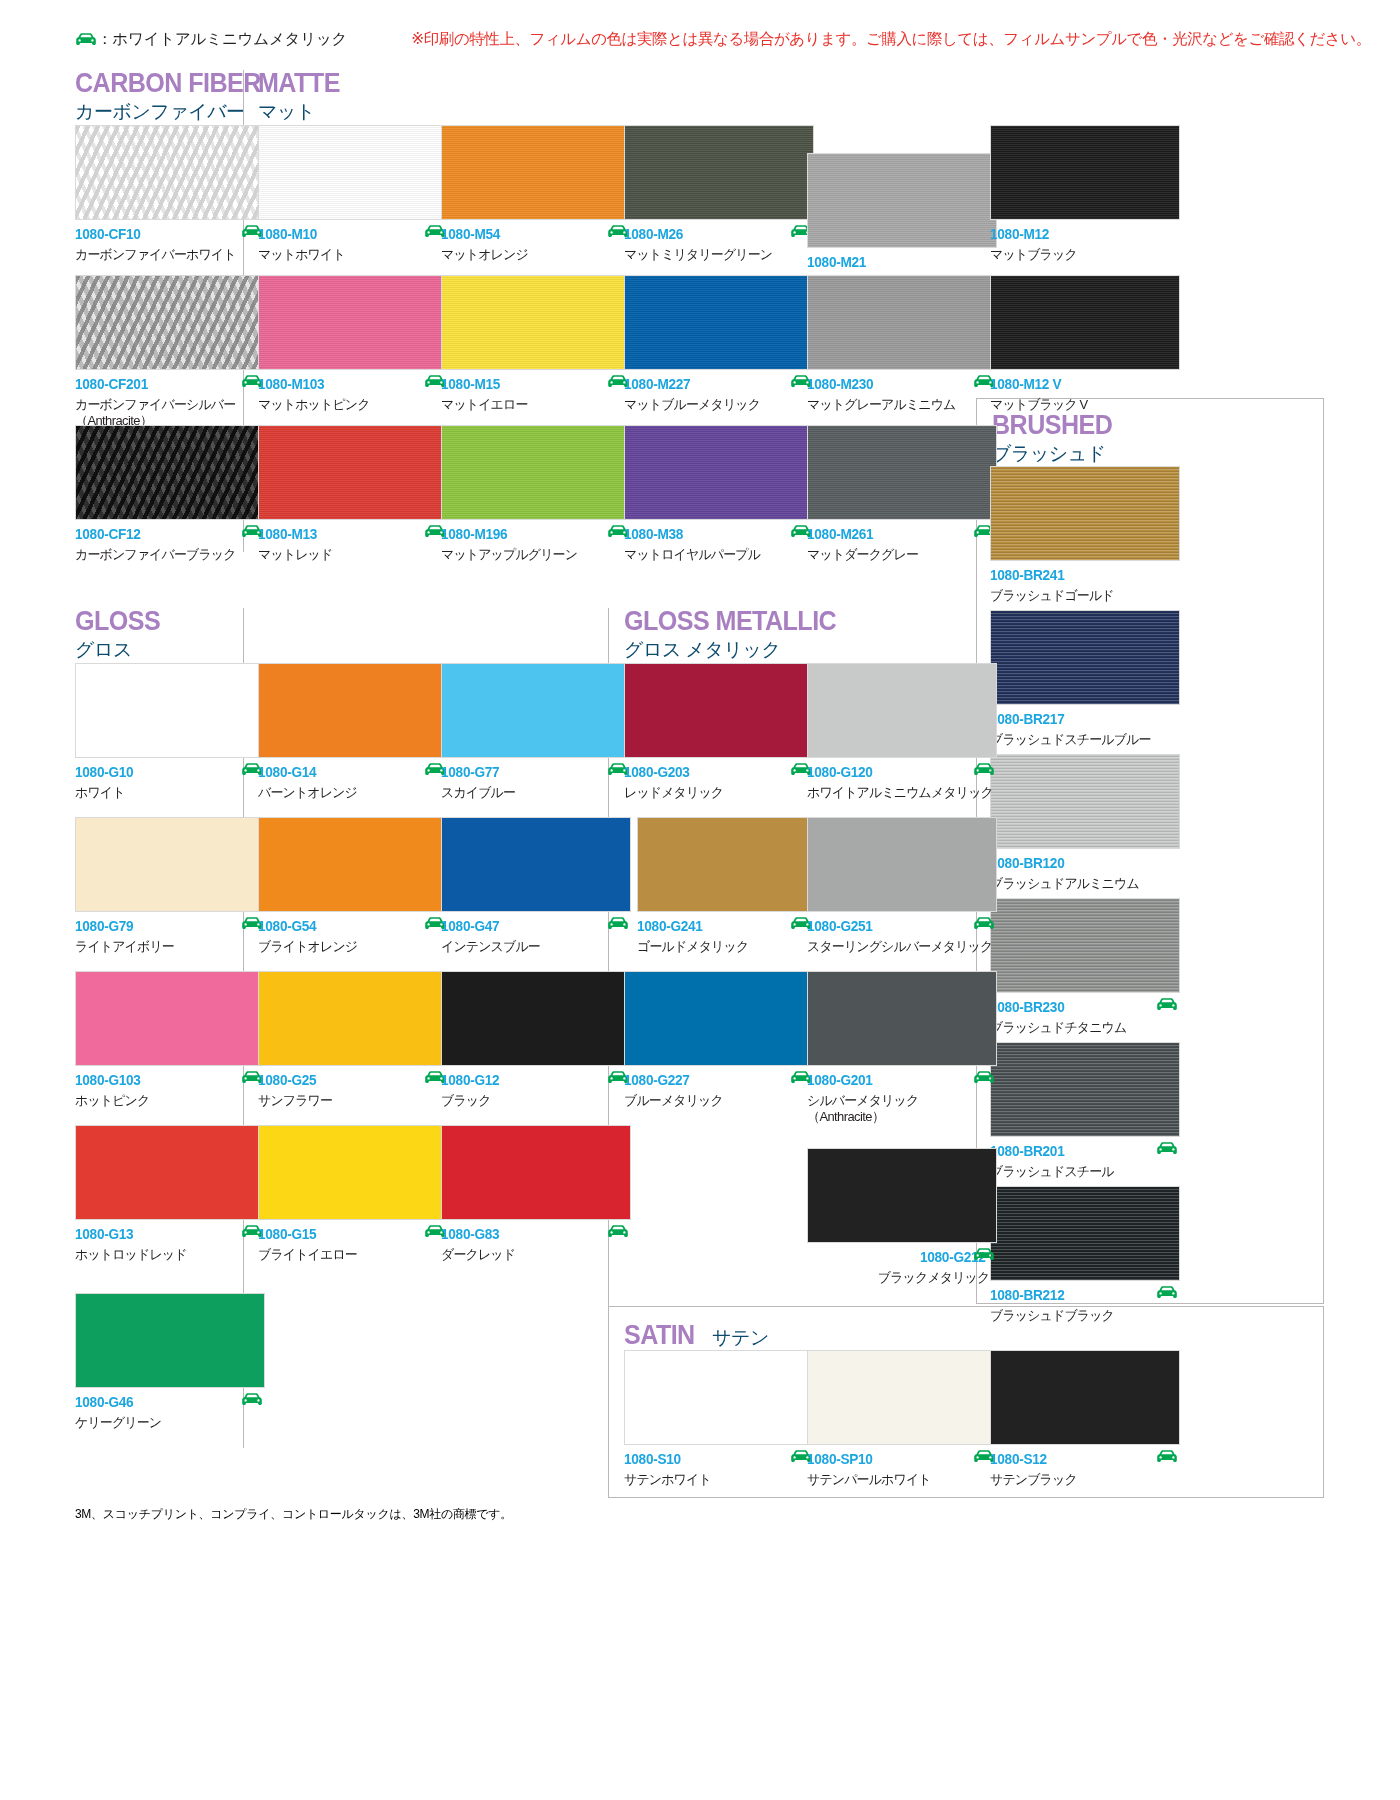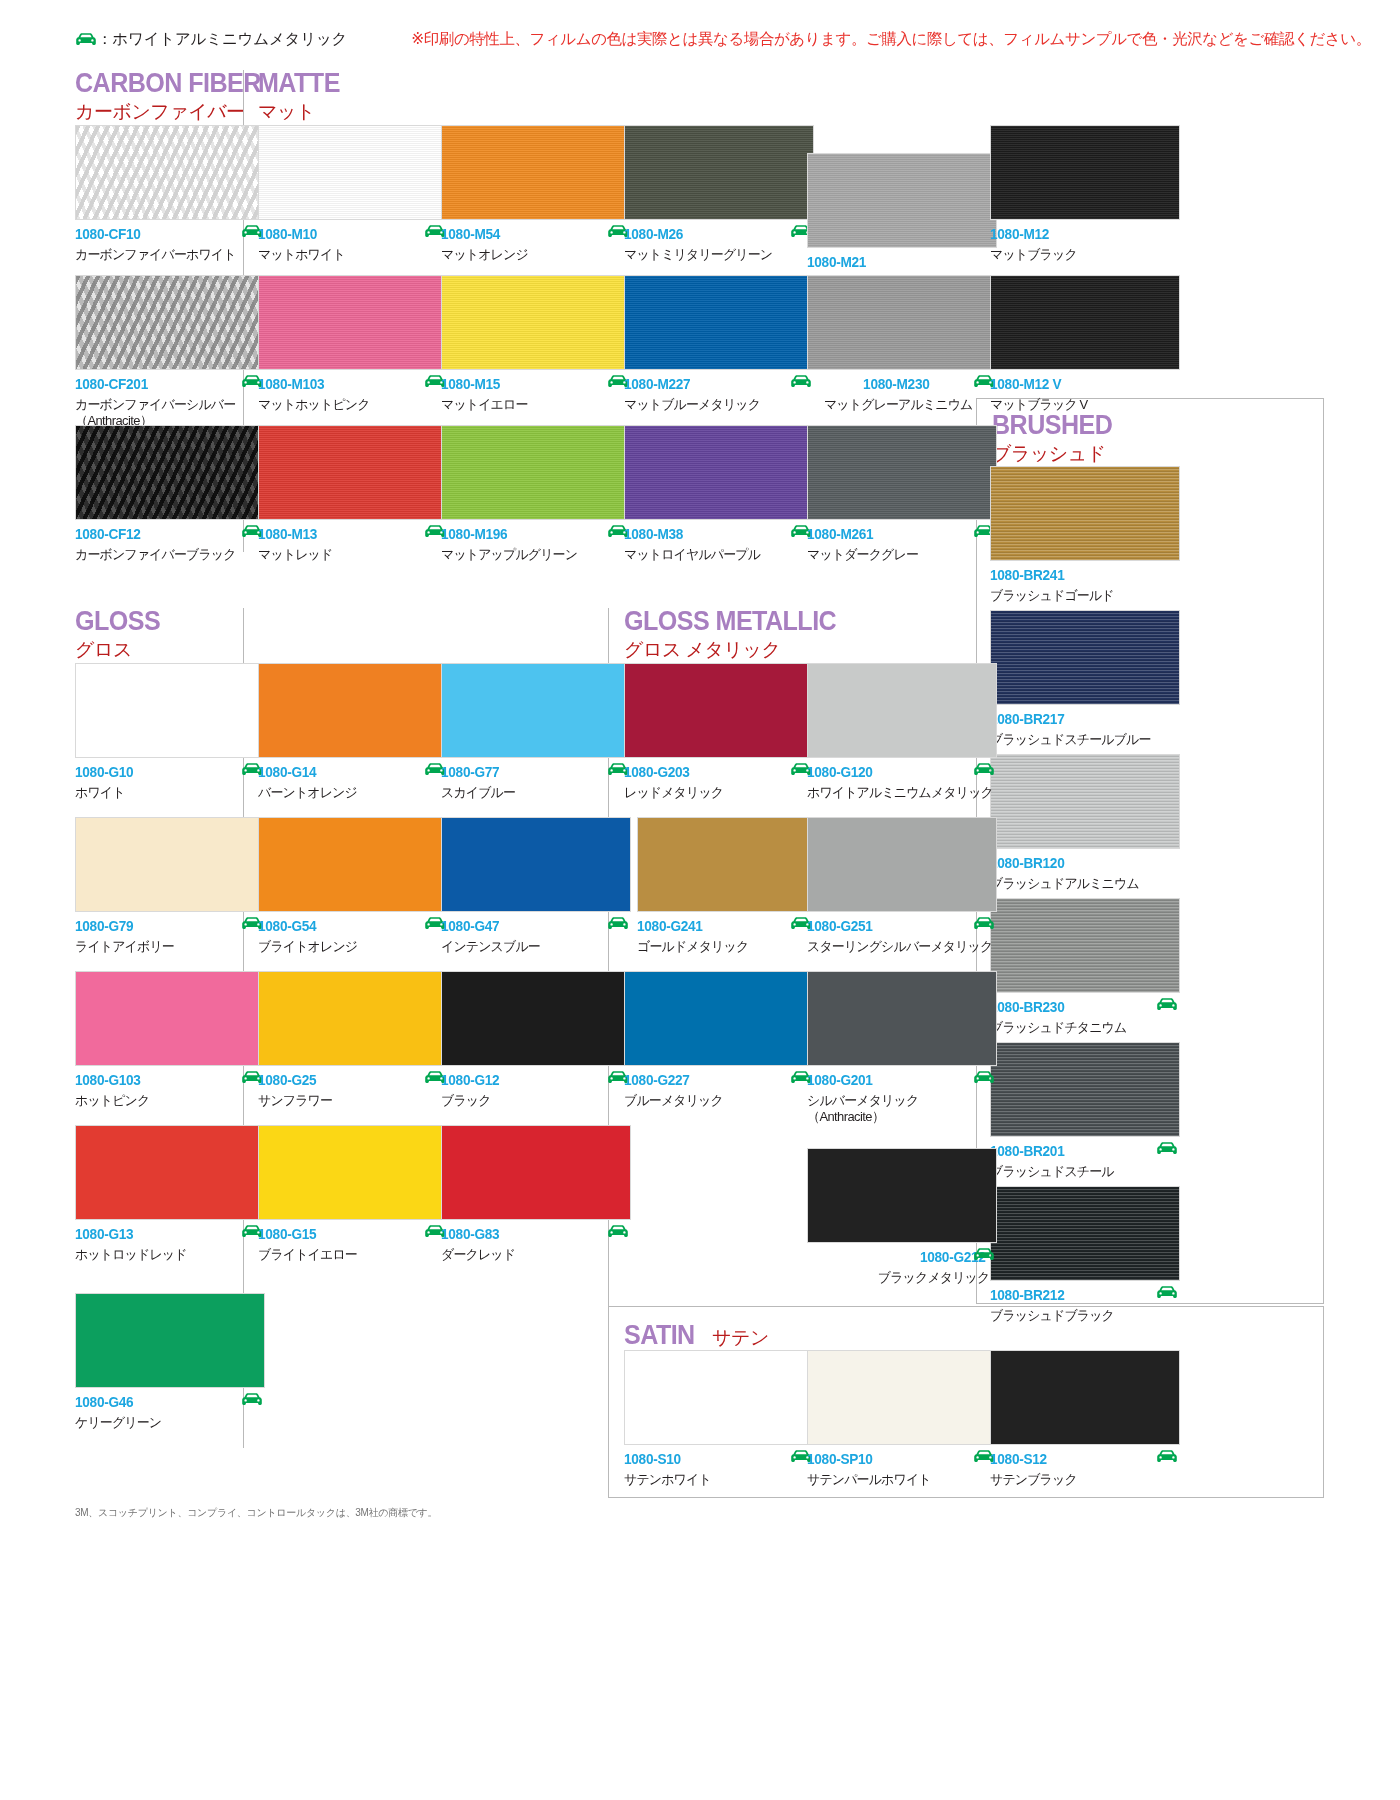--- a/index.html
+++ b/index.html
@@ -25,21 +25,21 @@
   }
 
   
   .sec-head { position:absolute; }
   .sec-en {
     font-size:27px; font-weight:bold; color:#a87fc0; letter-spacing:-0.6px;
     line-height:1; font-family:"Liberation Sans",sans-serif;
     transform:scaleX(0.93); transform-origin:left center;
   }
   .sec-jp {
-    font-size:19px; color:#b91c1c; letter-spacing:-0.5px; margin-top:5px; line-height:1;
+    font-size:19px; color:#0c4a6e; letter-spacing:-0.5px; margin-top:5px; line-height:1;
   }
   .sec-head.inline { display:flex; align-items:baseline; gap:12px; }
   .sec-head.inline .sec-jp { margin-top:0; }
 
   
   .cell { position:absolute; width:190px; }
   .chip {
     width:190px; height:95px;
     border:1px solid #d9d9d9;
     position:relative; overflow:hidden;
@@ -60,21 +60,21 @@
 
   
   .vrule { position:absolute; width:1px; background:#b9b9b9; }
 
   
   .panel { position:absolute; border:1px solid #b9b9b9; background:#fff; }
 
   
   #footer {
     position:absolute; left:75px; top:1506px;
-    font-size:10px; color:#737373; letter-spacing:-0.3px;
+    font-size:12px; color:#000000; letter-spacing:-0.3px;
   }
 
   
   .cf-white {
     background-color:#ffffff;
     background-image:
       repeating-linear-gradient(115deg, rgba(208,208,208,.95) 0 4px, rgba(255,255,255,0) 4px 9px),
       repeating-linear-gradient(65deg, rgba(224,224,224,.85) 0 4px, rgba(255,255,255,0) 4px 9px);
   }
   .cf-silver {
@@ -264,21 +264,21 @@
         <div class="tex grain"></div>
       </div>
       <div class="meta">
         <div class="code">1080-M227</div>
         <div class="jname">マットブルーメタリック</div>
         <span class="carbadge"><svg width="22" height="13" viewBox="0 0 22 13">
             <path fill="#00a650" d="M3.4 4.2 5 1.3C5.3.6 6 .2 6.8.2h8.4c.8 0 1.5.4 1.8 1.1l1.6 2.9c1.3.2 2.2 1.3 2.2 2.6v3.8c0 .7-.6 1.3-1.3 1.3h-1.1c-.7 0-1.3-.6-1.3-1.3v-.6H4.9v.6c0 .7-.6 1.3-1.3 1.3H2.5c-.7 0-1.3-.6-1.3-1.3V6.8c0-1.3.9-2.4 2.2-2.6zM6.6 2 5.4 4.2h11.2L15.4 2a.6.6 0 0 0-.5-.3H7.1a.6.6 0 0 0-.5.3zM4.6 6.2a1.2 1.2 0 1 0 0 2.4 1.2 1.2 0 0 0 0-2.4zm12.8 0a1.2 1.2 0 1 0 0 2.4 1.2 1.2 0 0 0 0-2.4z"></path>
           </svg></span>
       </div>
     </div>
-    <div class="cell" style="left: 807px; top: 275px; text-align: center;">
+    <div class="cell" style="left: 807px; top: 275px;">
       <div class="chip" style="background: rgb(154, 154, 154);">
         <div class="tex grain"></div>
       </div>
       <div class="meta">
         <div class="code">1080-M230</div>
         <div class="jname">マットグレーアルミニウム</div>
         <span class="carbadge"><svg width="22" height="13" viewBox="0 0 22 13">
             <path fill="#00a650" d="M3.4 4.2 5 1.3C5.3.6 6 .2 6.8.2h8.4c.8 0 1.5.4 1.8 1.1l1.6 2.9c1.3.2 2.2 1.3 2.2 2.6v3.8c0 .7-.6 1.3-1.3 1.3h-1.1c-.7 0-1.3-.6-1.3-1.3v-.6H4.9v.6c0 .7-.6 1.3-1.3 1.3H2.5c-.7 0-1.3-.6-1.3-1.3V6.8c0-1.3.9-2.4 2.2-2.6zM6.6 2 5.4 4.2h11.2L15.4 2a.6.6 0 0 0-.5-.3H7.1a.6.6 0 0 0-.5.3zM4.6 6.2a1.2 1.2 0 1 0 0 2.4 1.2 1.2 0 0 0 0-2.4zm12.8 0a1.2 1.2 0 1 0 0 2.4 1.2 1.2 0 0 0 0-2.4z"></path>
           </svg></span>
       </div>

